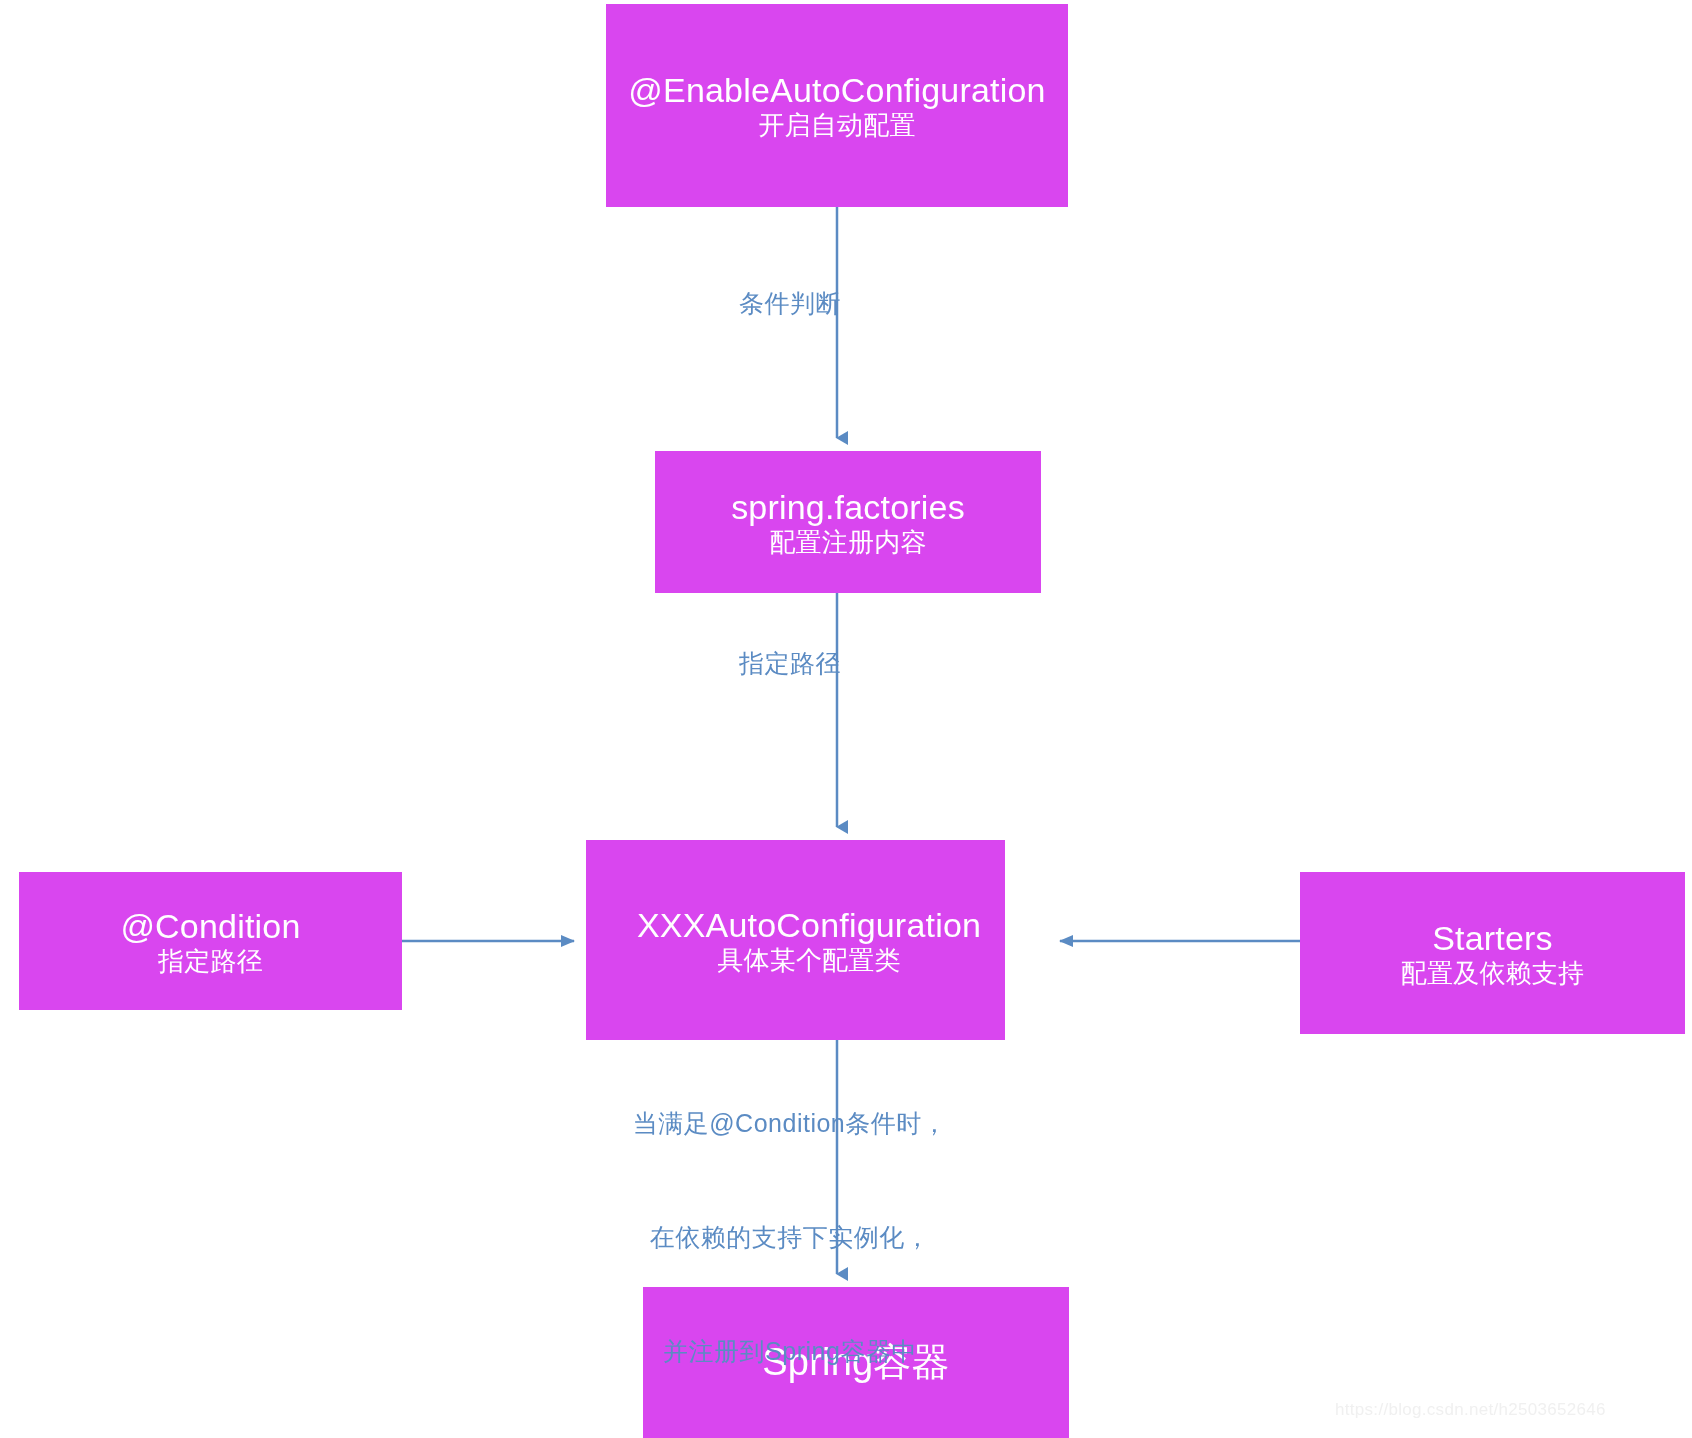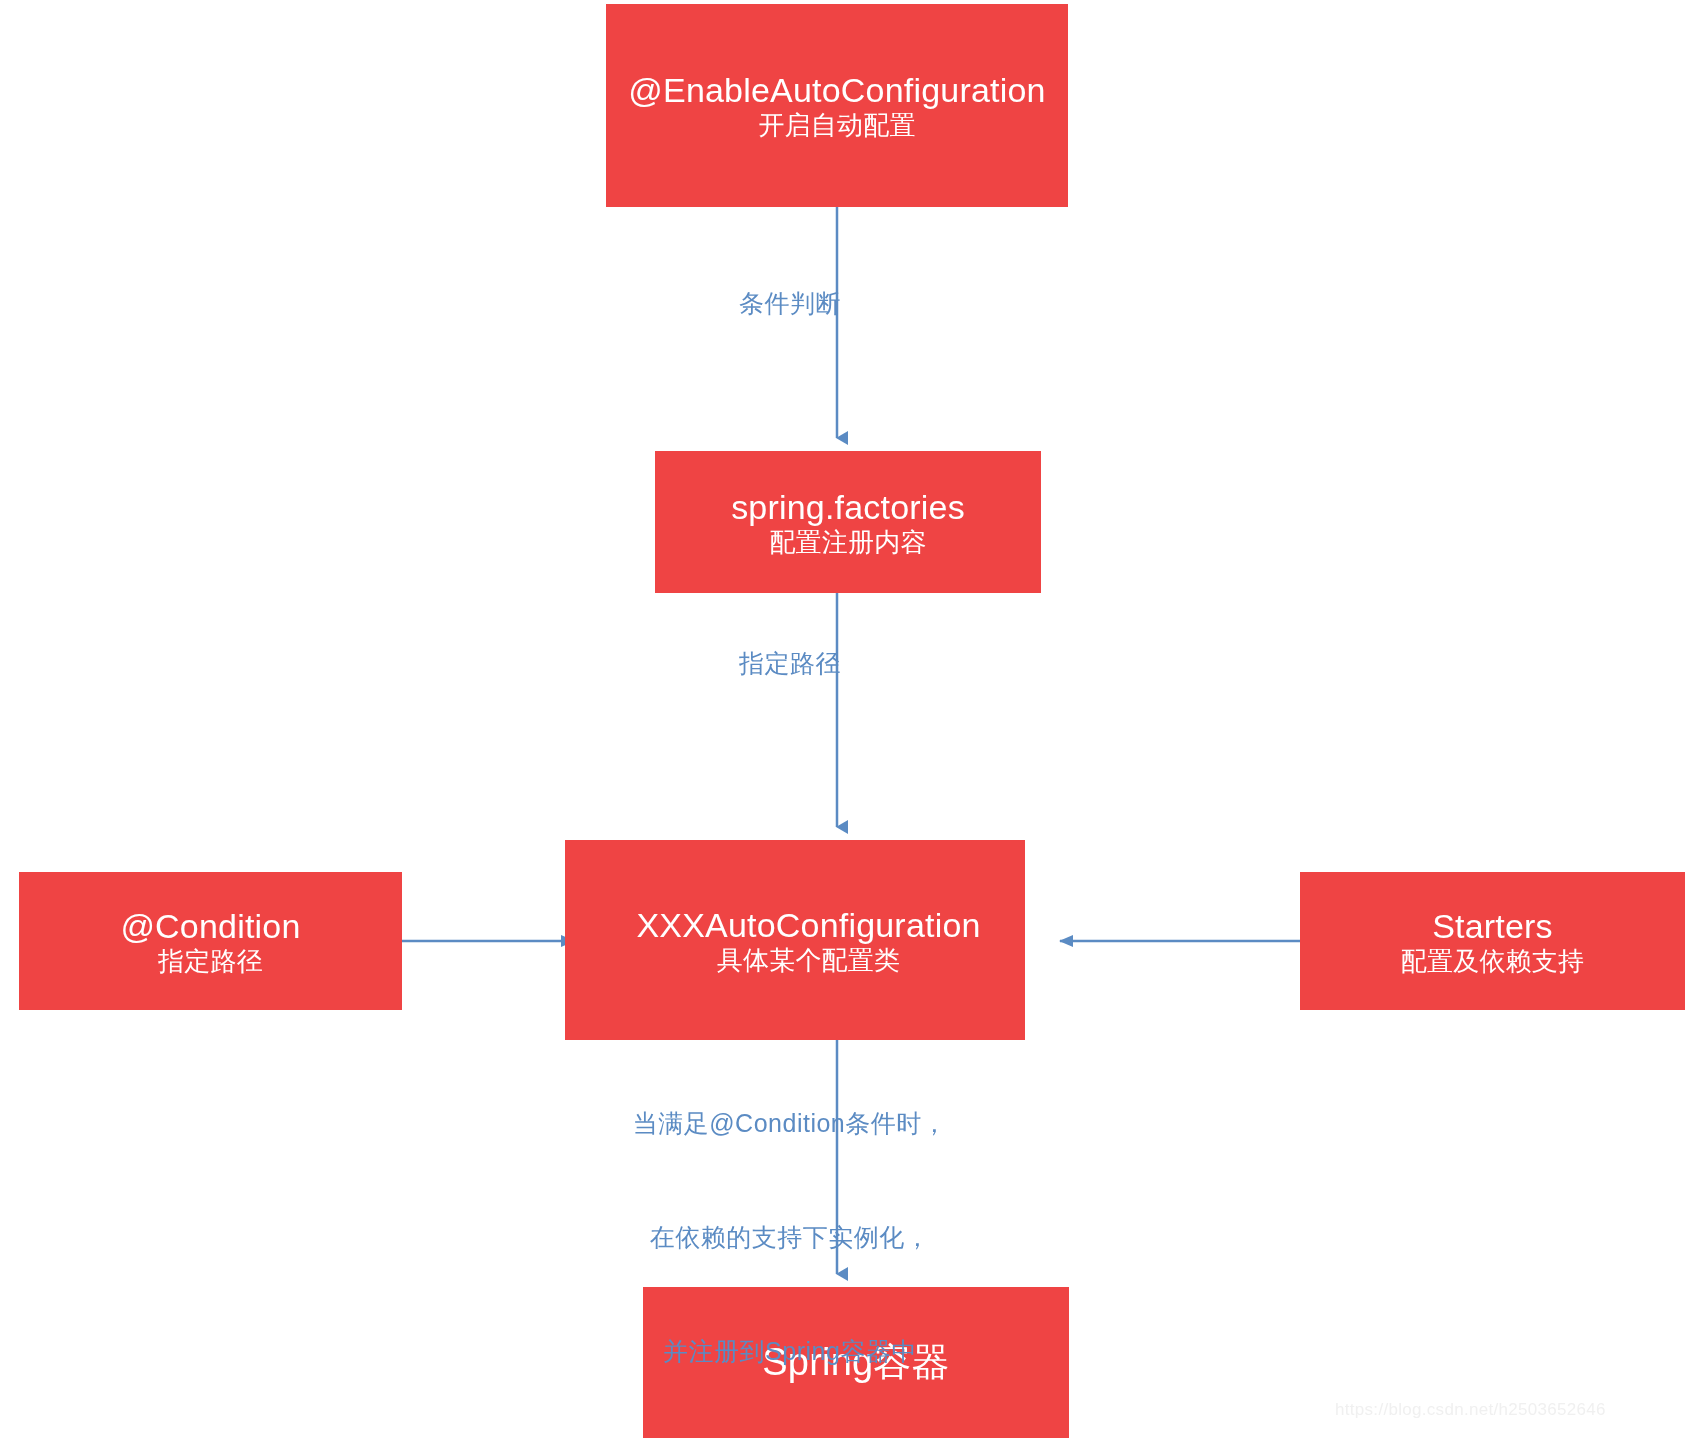--- a/index.html
+++ b/index.html
@@ -12,44 +12,44 @@
   }
   #canvas {
     position: relative;
     width: 1692px;
     height: 1438px;
     background: #ffffff;
     overflow: hidden;
   }
   .node {
     position: absolute;
-    background: #ef4444;
+    background: #d946ef;
     color: #ffffff;
     display: flex;
     flex-direction: column;
     align-items: center;
     justify-content: center;
     text-align: center;
     box-sizing: border-box;
     line-height: 1.18;
     letter-spacing: 0.2px;
   }
   .node .ln {
     display: block;
     white-space: nowrap;
   }
   .node .ln-en { font-size: 34px; font-weight: 400; }
   .node .ln-cn { font-size: 26px; font-weight: 400; }
 
   
   #node-enable-auto-config { left: 606px; top: 4px;    width: 462px; height: 203px; }
   #node-spring-factories   { left: 643px; top: 451px;  width: 386px; height: 142px; margin-left: 12px; }
-  #node-xxx-auto-config    { left: 565px; top: 840px;  width: 460px; height: 200px; padding-left: 27px; }
+  #node-xxx-auto-config    { left: 586px; top: 840px;  width: 419px; height: 200px; padding-left: 27px; }
   #node-condition          { left: 7px;   top: 872px;  width: 383px; height: 138px; margin-left: 12px; }
-  #node-starters           { left: 1300px;top: 872px;  width: 385px; height: 138px; }
+  #node-starters           { left: 1300px;top: 872px;  width: 385px; height: 162px; }
   #node-spring-container   { left: 643px; top: 1287px; width: 426px; height: 151px; }
 
   
   .edge-label {
     position: absolute;
     color: #5B8BC3;
     font-size: 25px;
     line-height: 1.45;
     text-align: center;
     white-space: pre;

